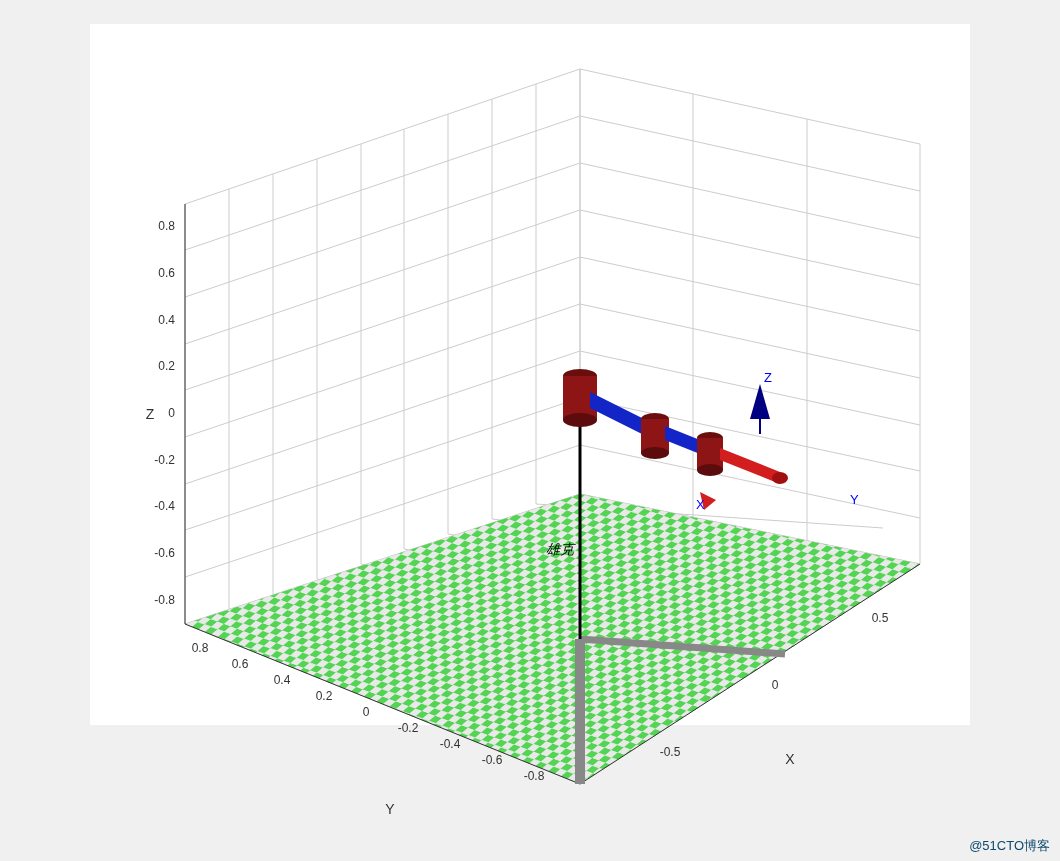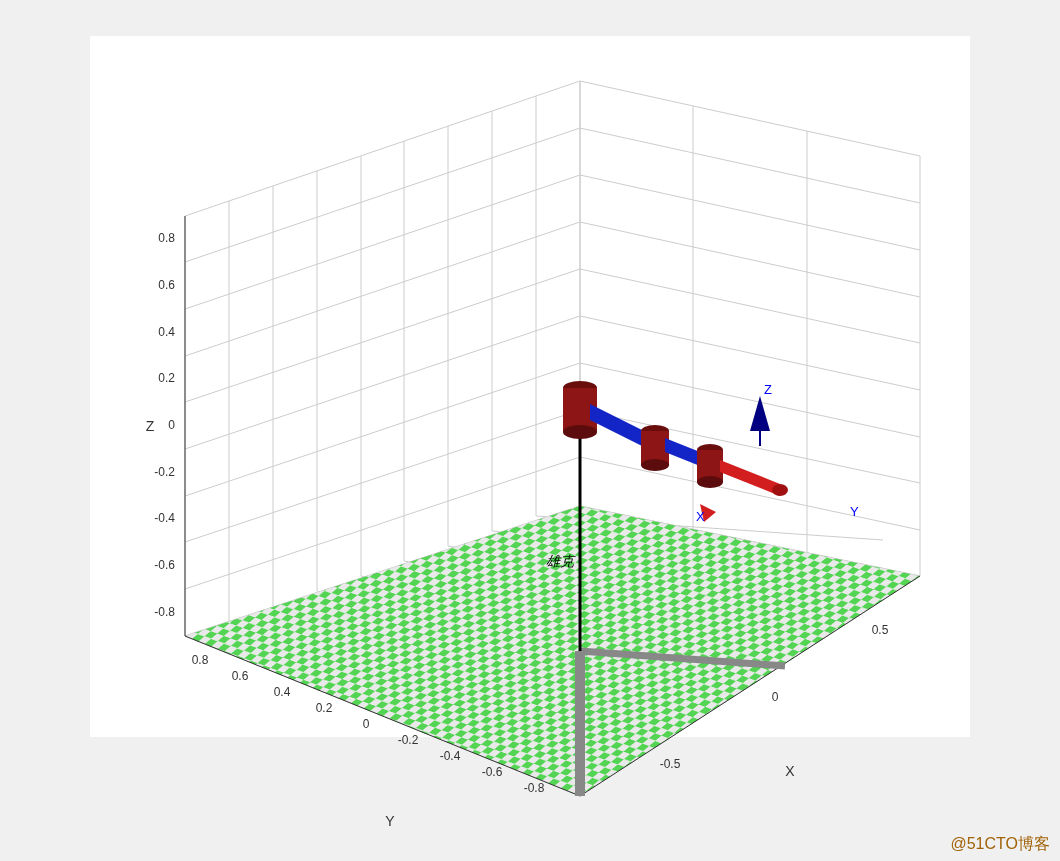--- a/index.html
+++ b/index.html
@@ -8,41 +8,41 @@
     width: 1060px;
     height: 861px;
     background: #f0f0f0;
     font-family: Arial, sans-serif;
     position: relative;
     overflow: hidden;
   }
   .figure {
     position: absolute;
     left: 90px;
-    top: 36px;
+    top: 24px;
     width: 880px;
     height: 701px;
     background: #ffffff;
   }
   svg.plot {
     position: absolute;
     left: 0; top: 0;
     width: 880px; height: 821px;
     overflow: visible;
   }
   .tick { font-size: 12px; fill: #333; }
   .axislabel { font-size: 14px; fill: #333; }
   .robotname { font-size: 14px; fill: #000; font-style: italic;}
   .coord-label { font-size: 13px; fill: #0000ff; }
   .watermark {
     position: absolute;
     right: 10px;
     bottom: 6px;
-    color: #a16207;
-    font-size: 16px;
+    color: #0c4a6e;
+    font-size: 13px;
     pointer-events: none;
   }
 </style>
 </head>
 <body>
 
 <div class="figure">
 <svg class="plot" viewBox="0 0 880 821">
 
   <polygon points="95,180 490,45 490,470 95,600" fill="#ffffff" stroke="none"></polygon>

